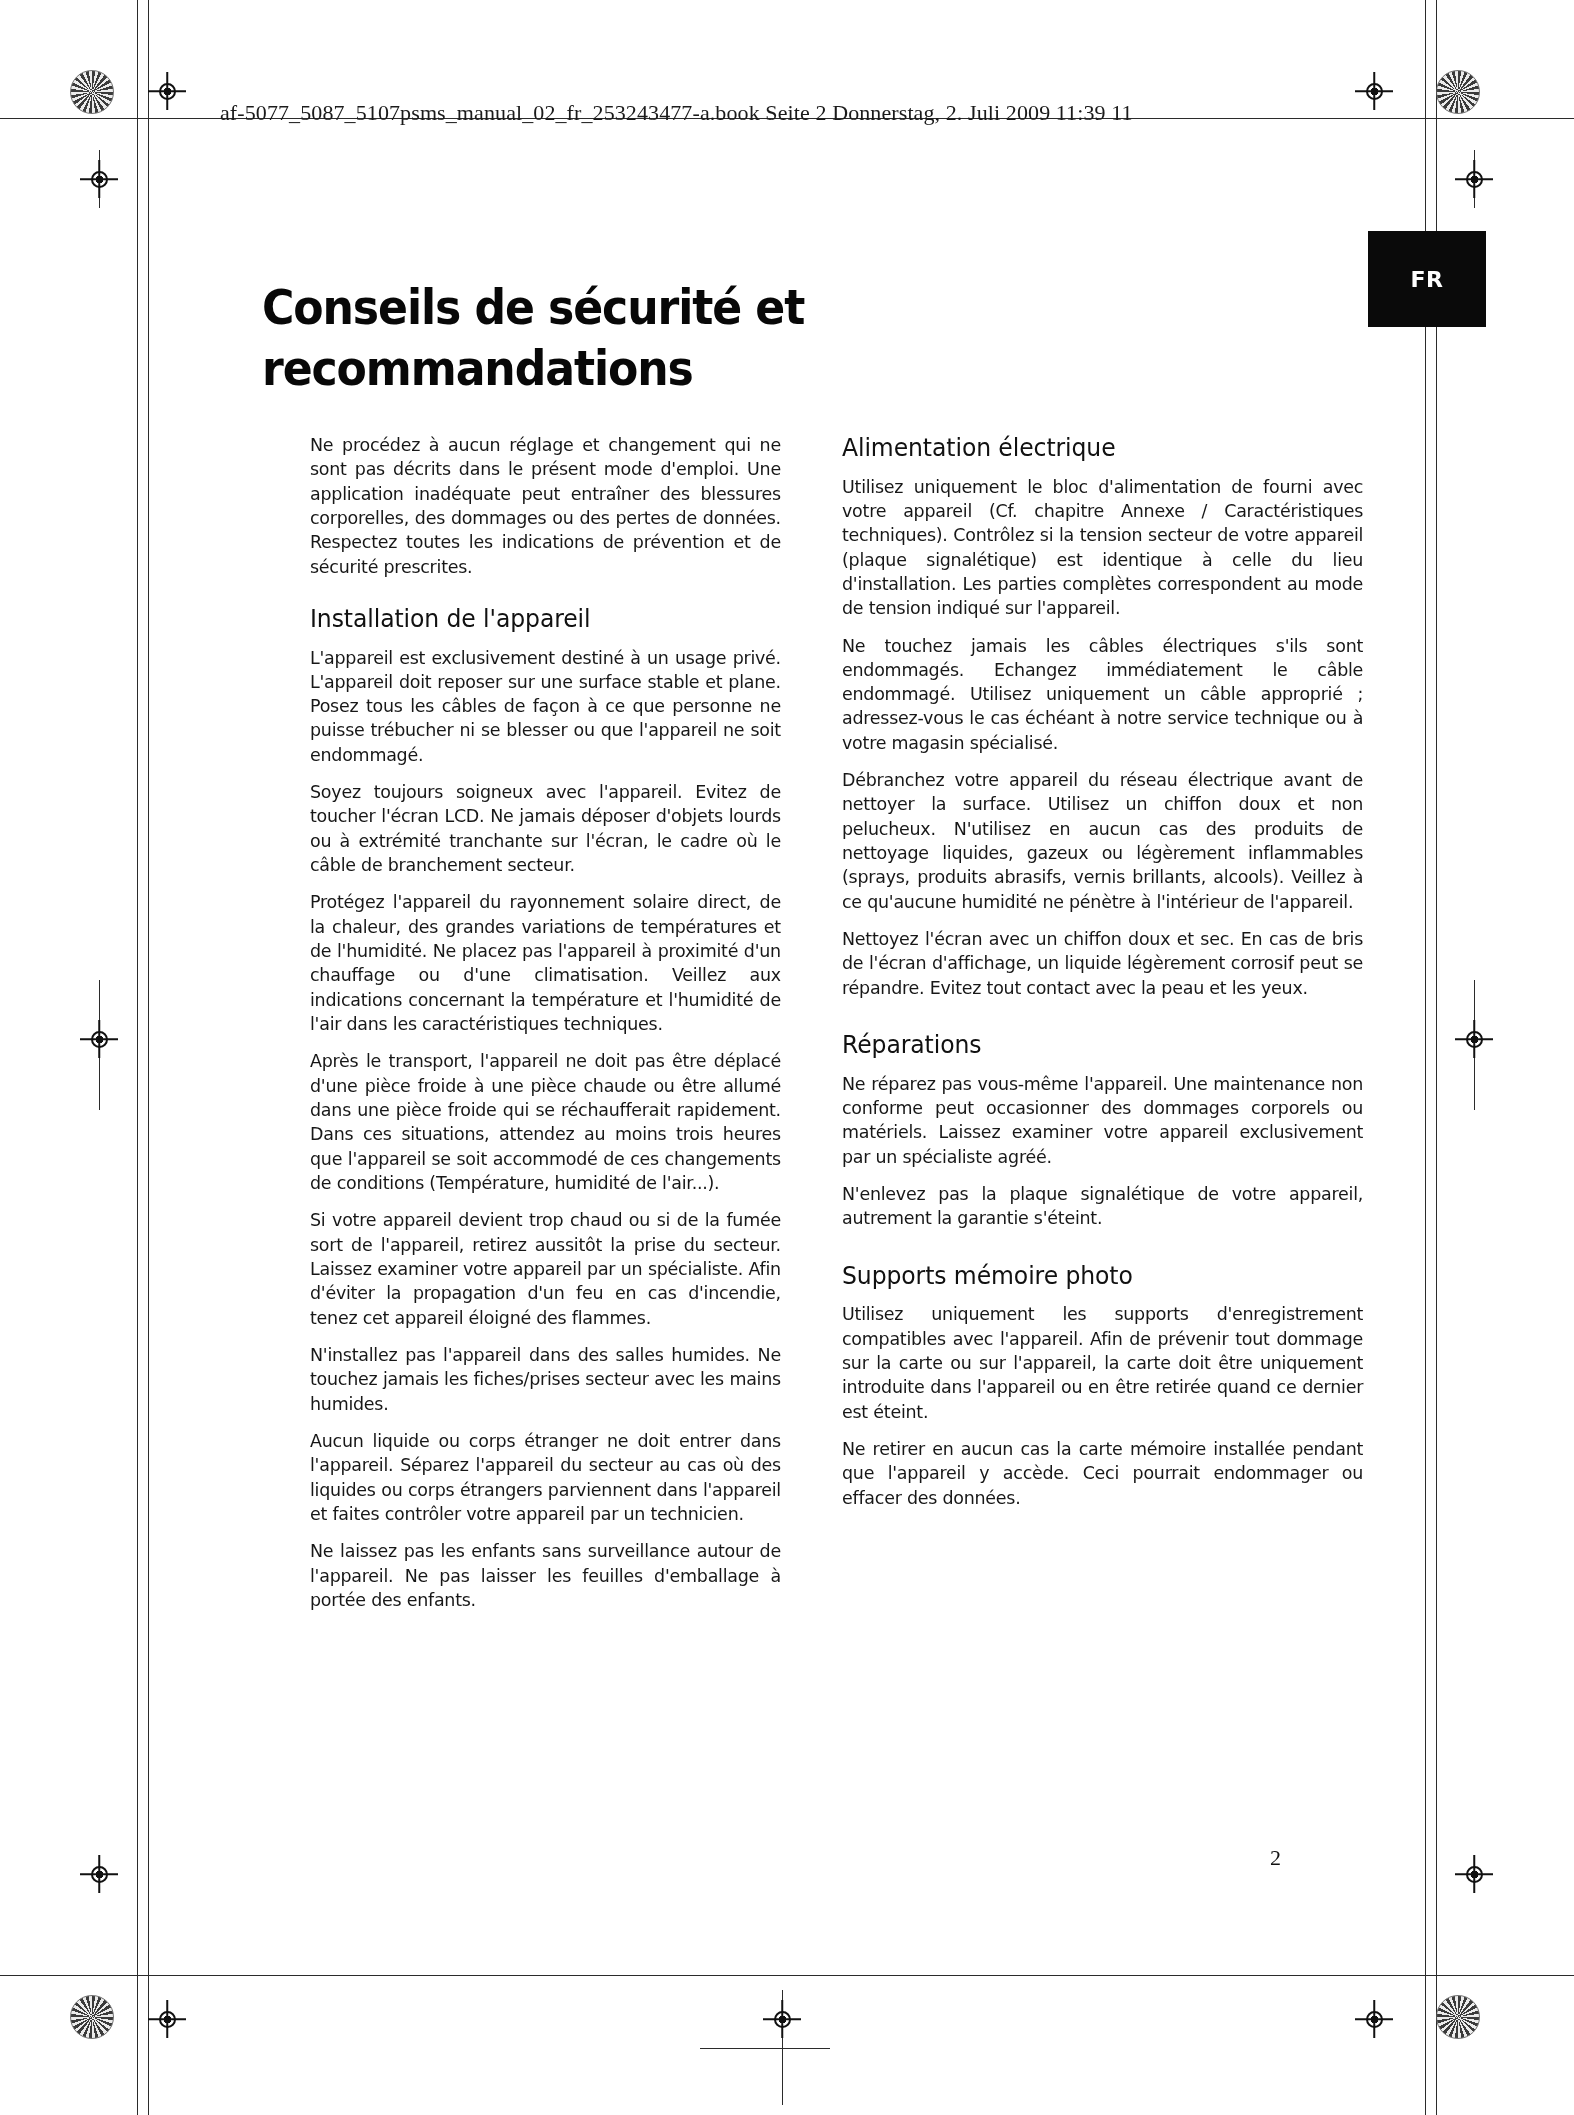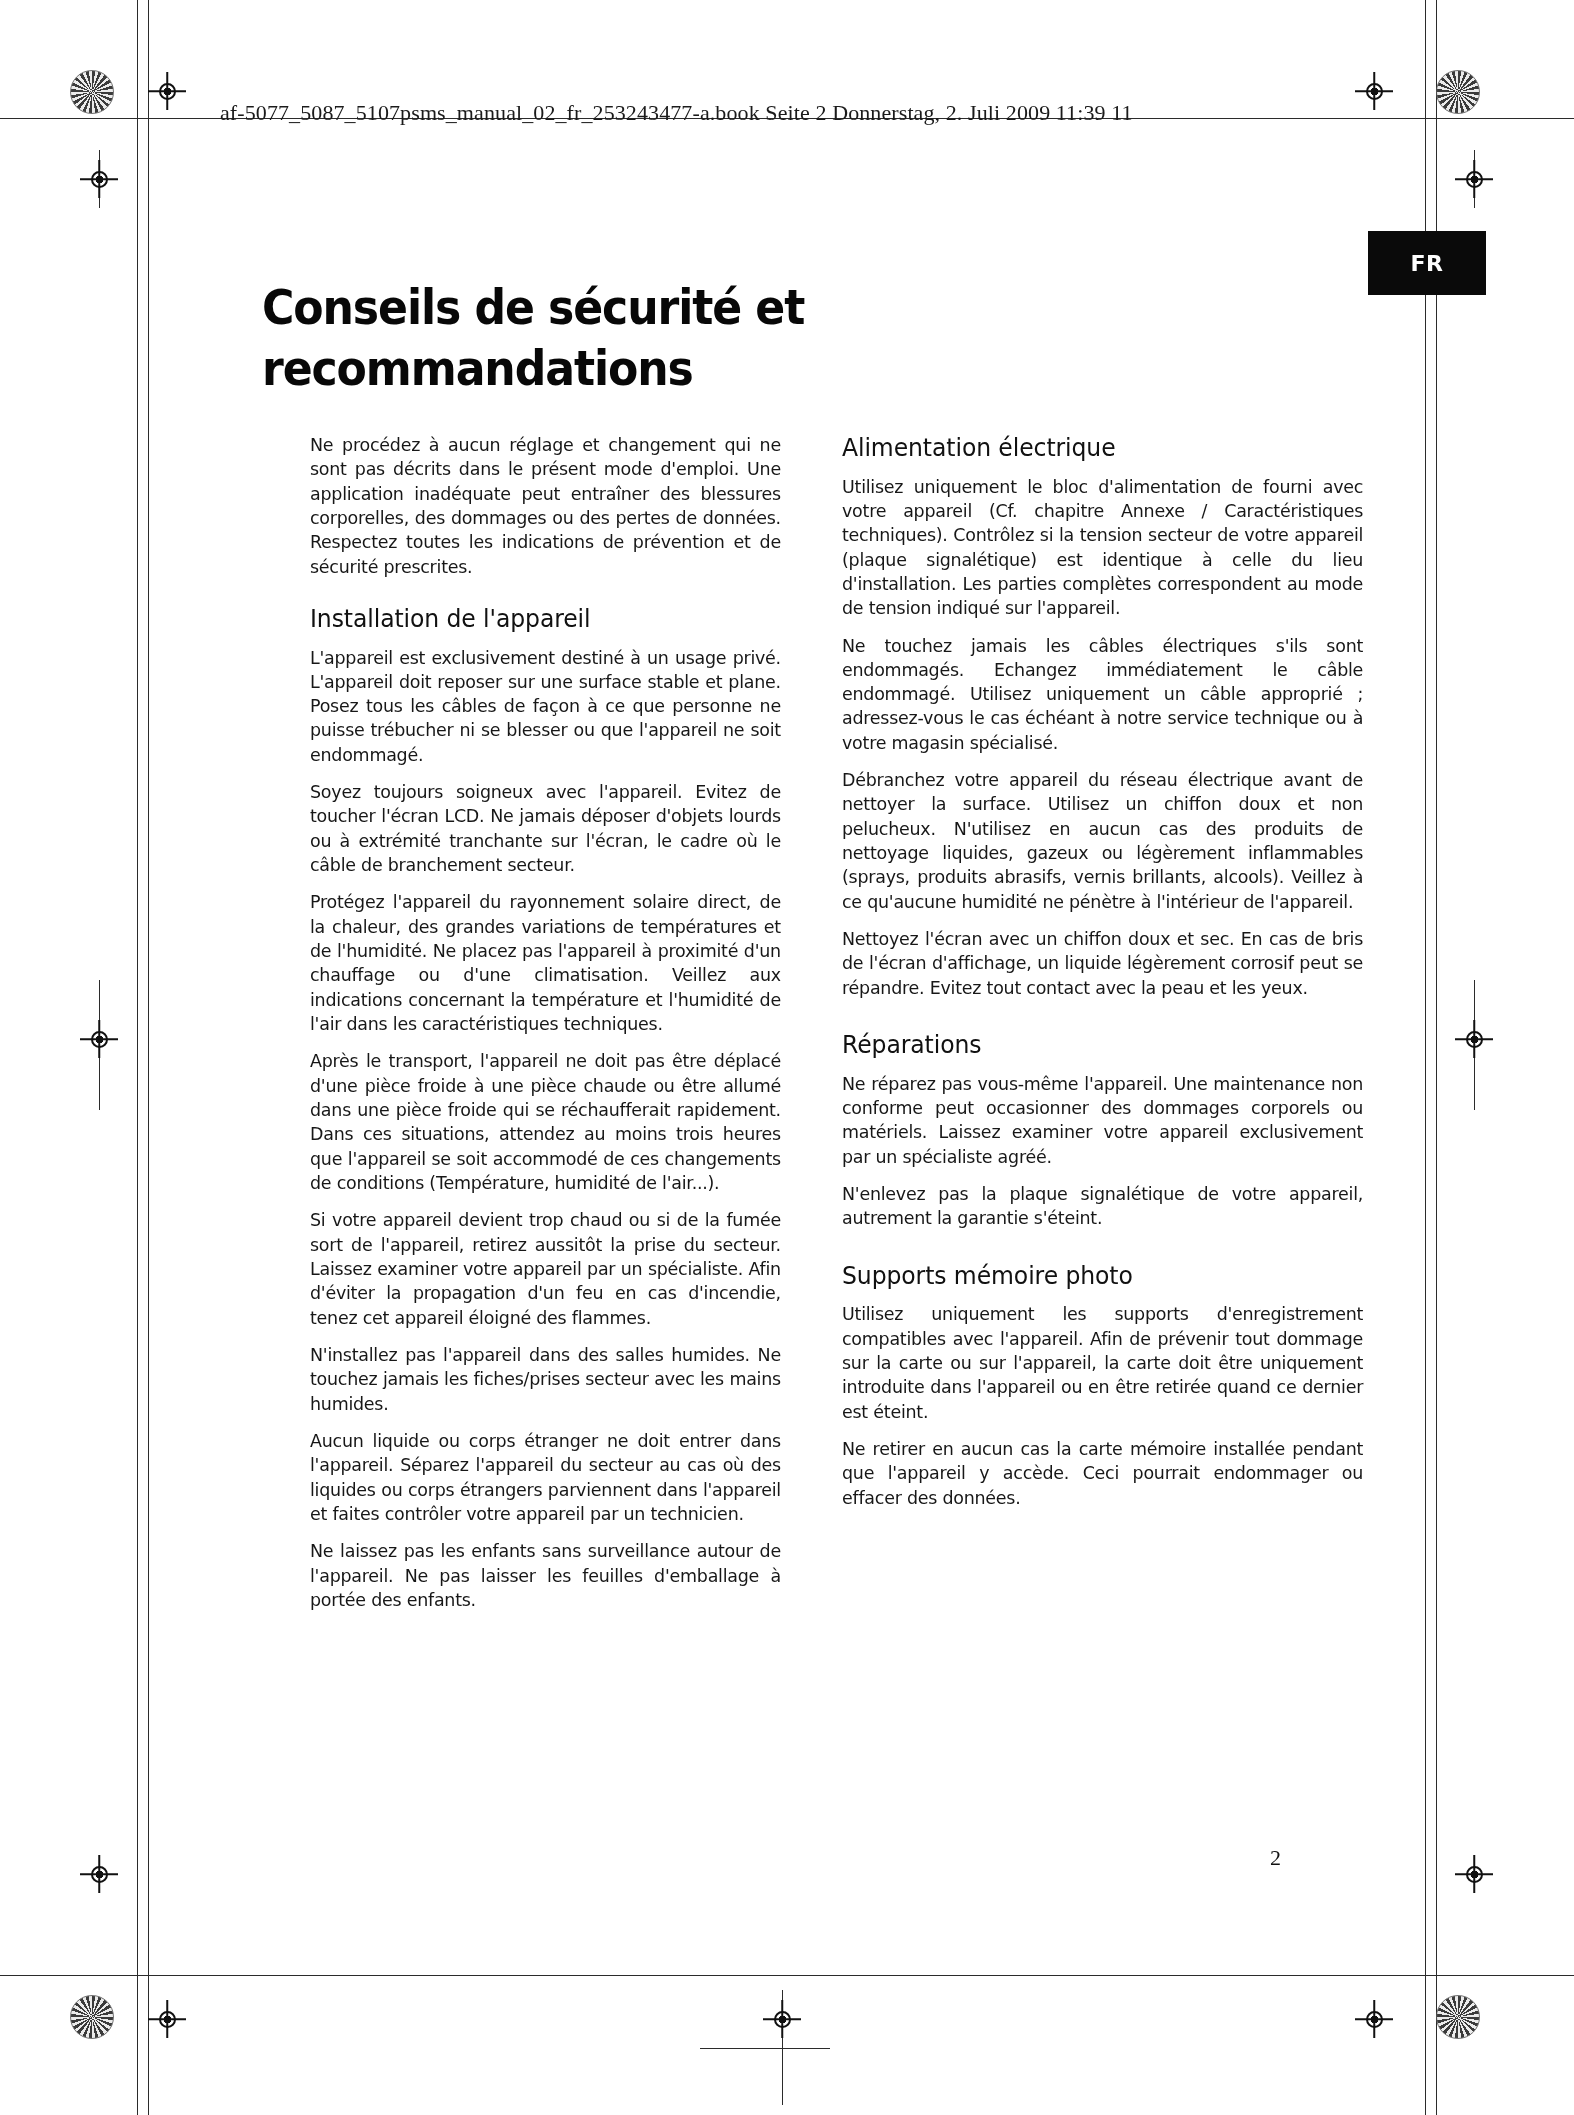--- a/index.html
+++ b/index.html
@@ -81,21 +81,21 @@
     transform: scaleX(0.92);
     transform-origin: left top;
     margin: 0 0 34px 0;
   }
 
   .lang-badge {
     position: absolute;
     left: 1368px;
     top: 231px;
     width: 118px;
-    height: 64px;
+    height: 96px;
     background: #0a0a0a;
     color: #ffffff;
     font-family: "DejaVu Sans", sans-serif;
     font-weight: bold;
     font-size: 22px;
     letter-spacing: .5px;
     display: flex;
     align-items: center;
     justify-content: center;
   }

